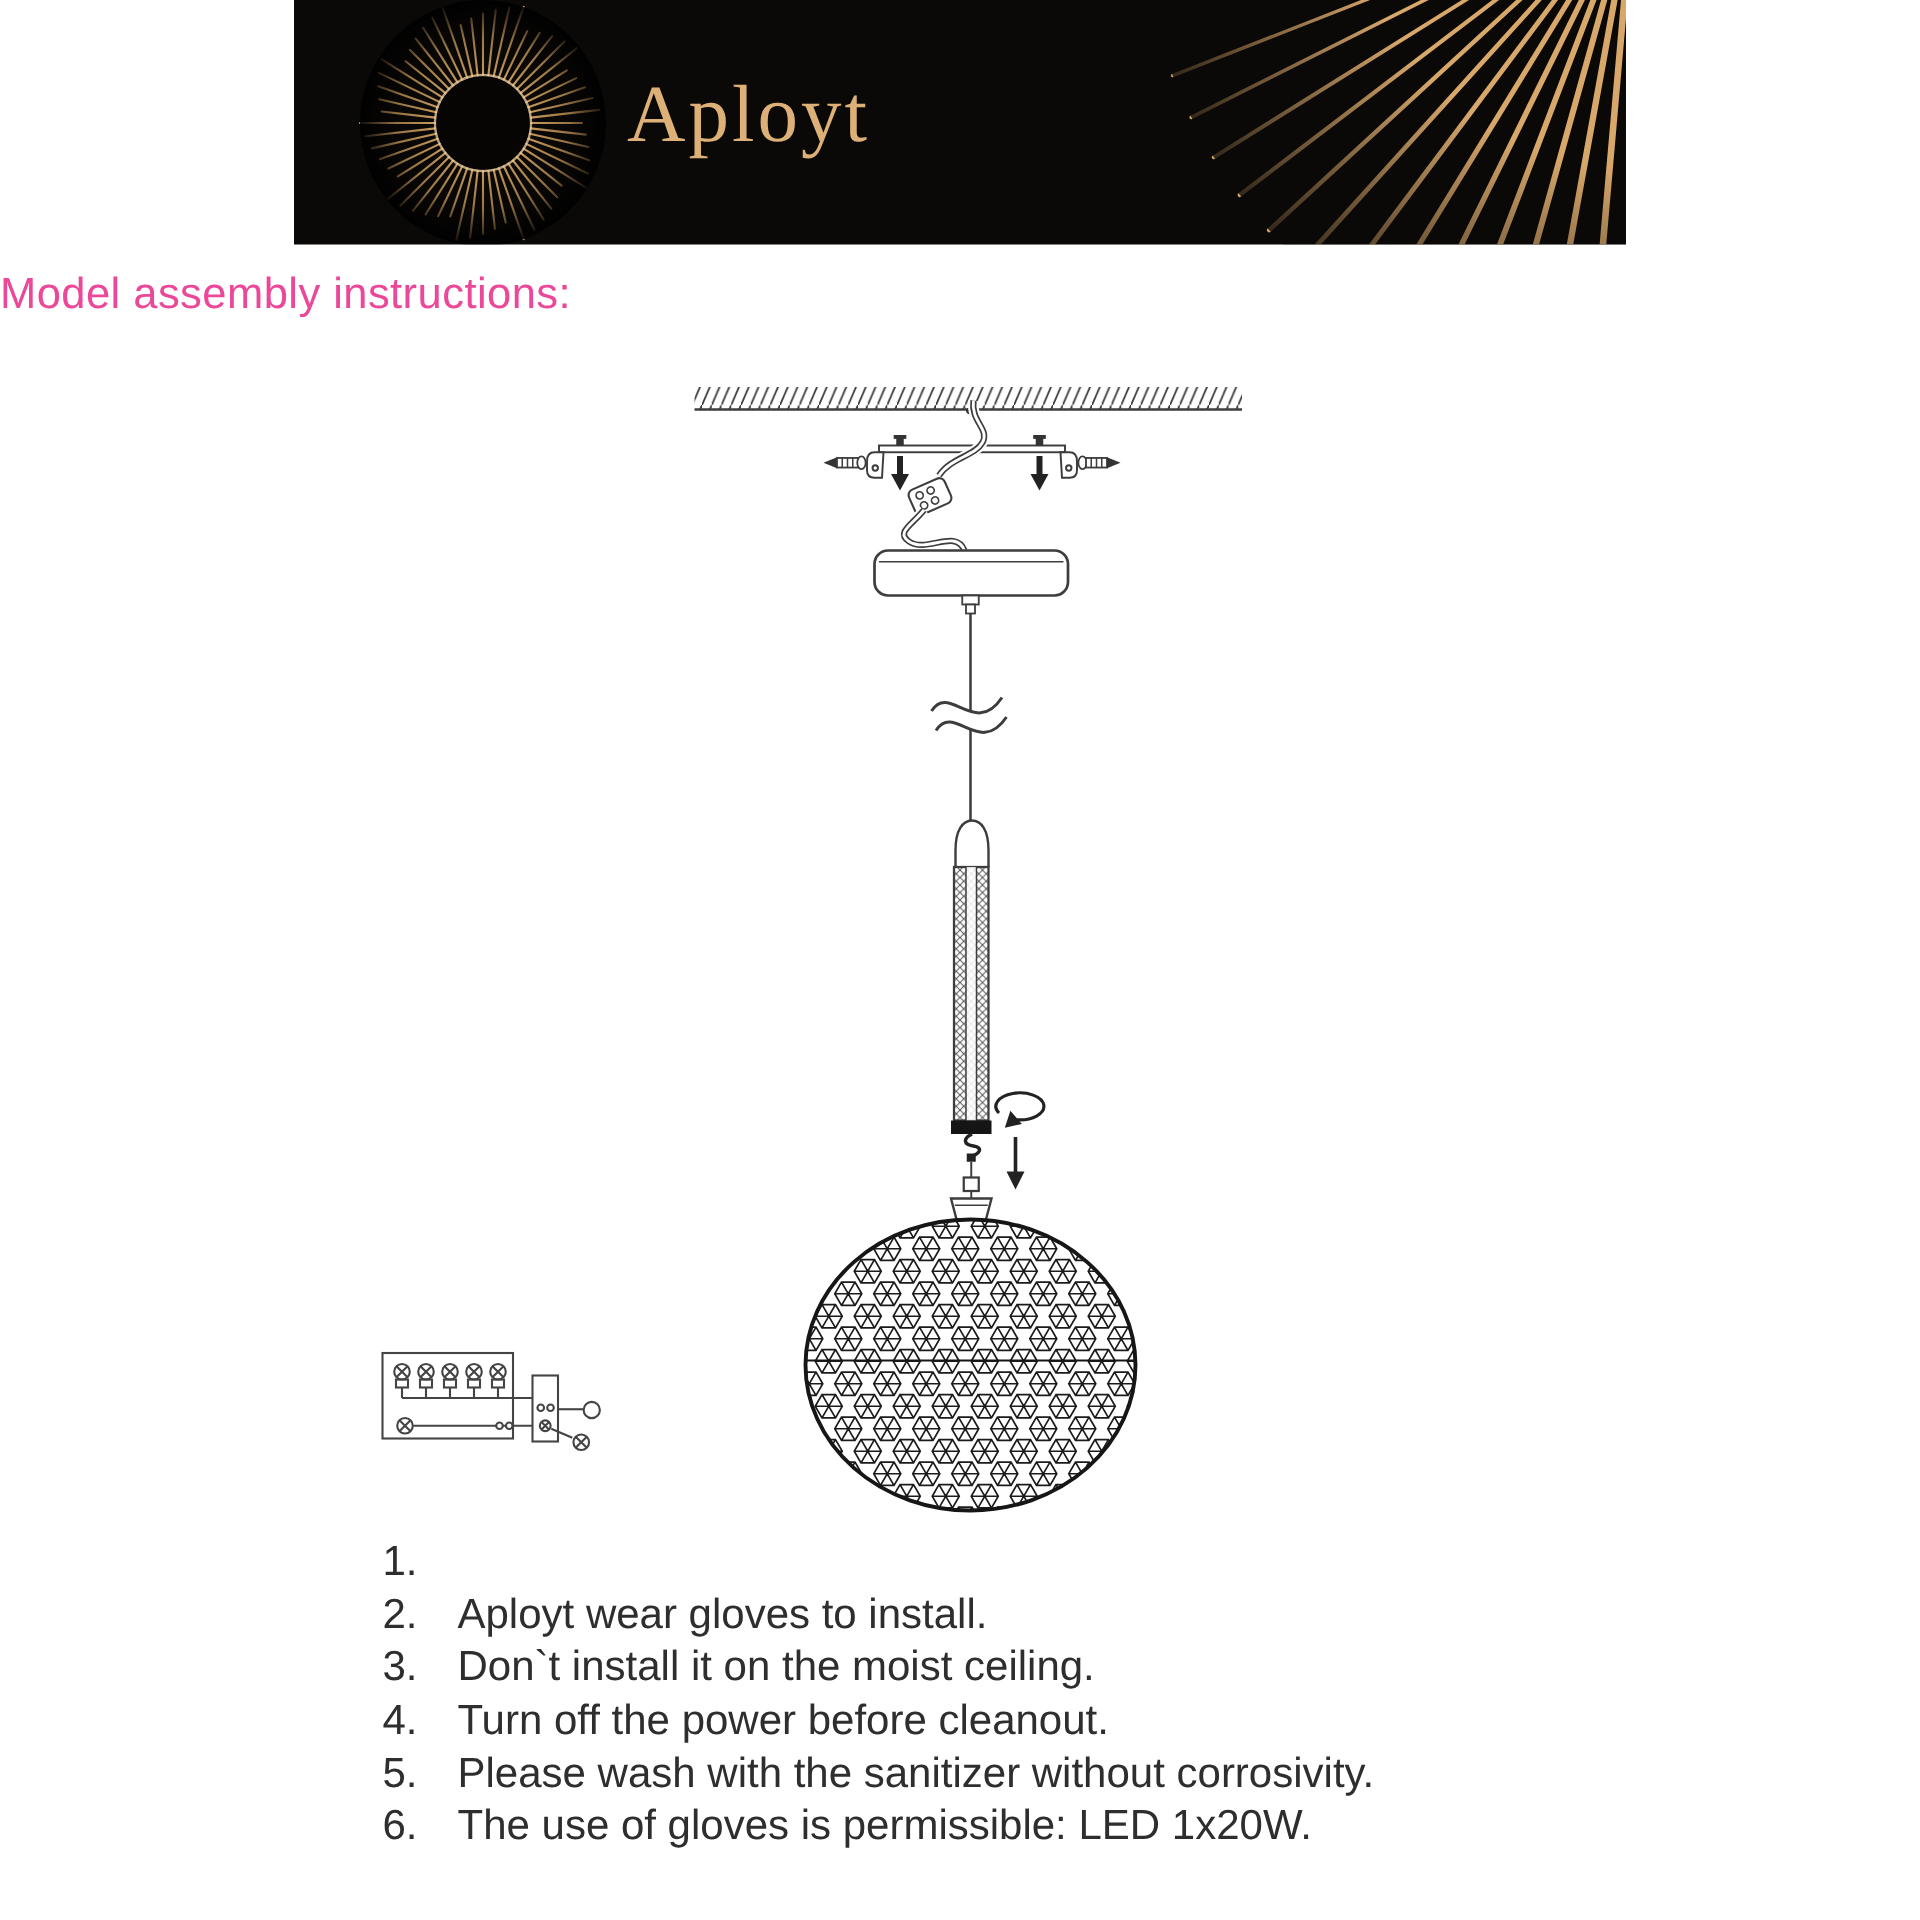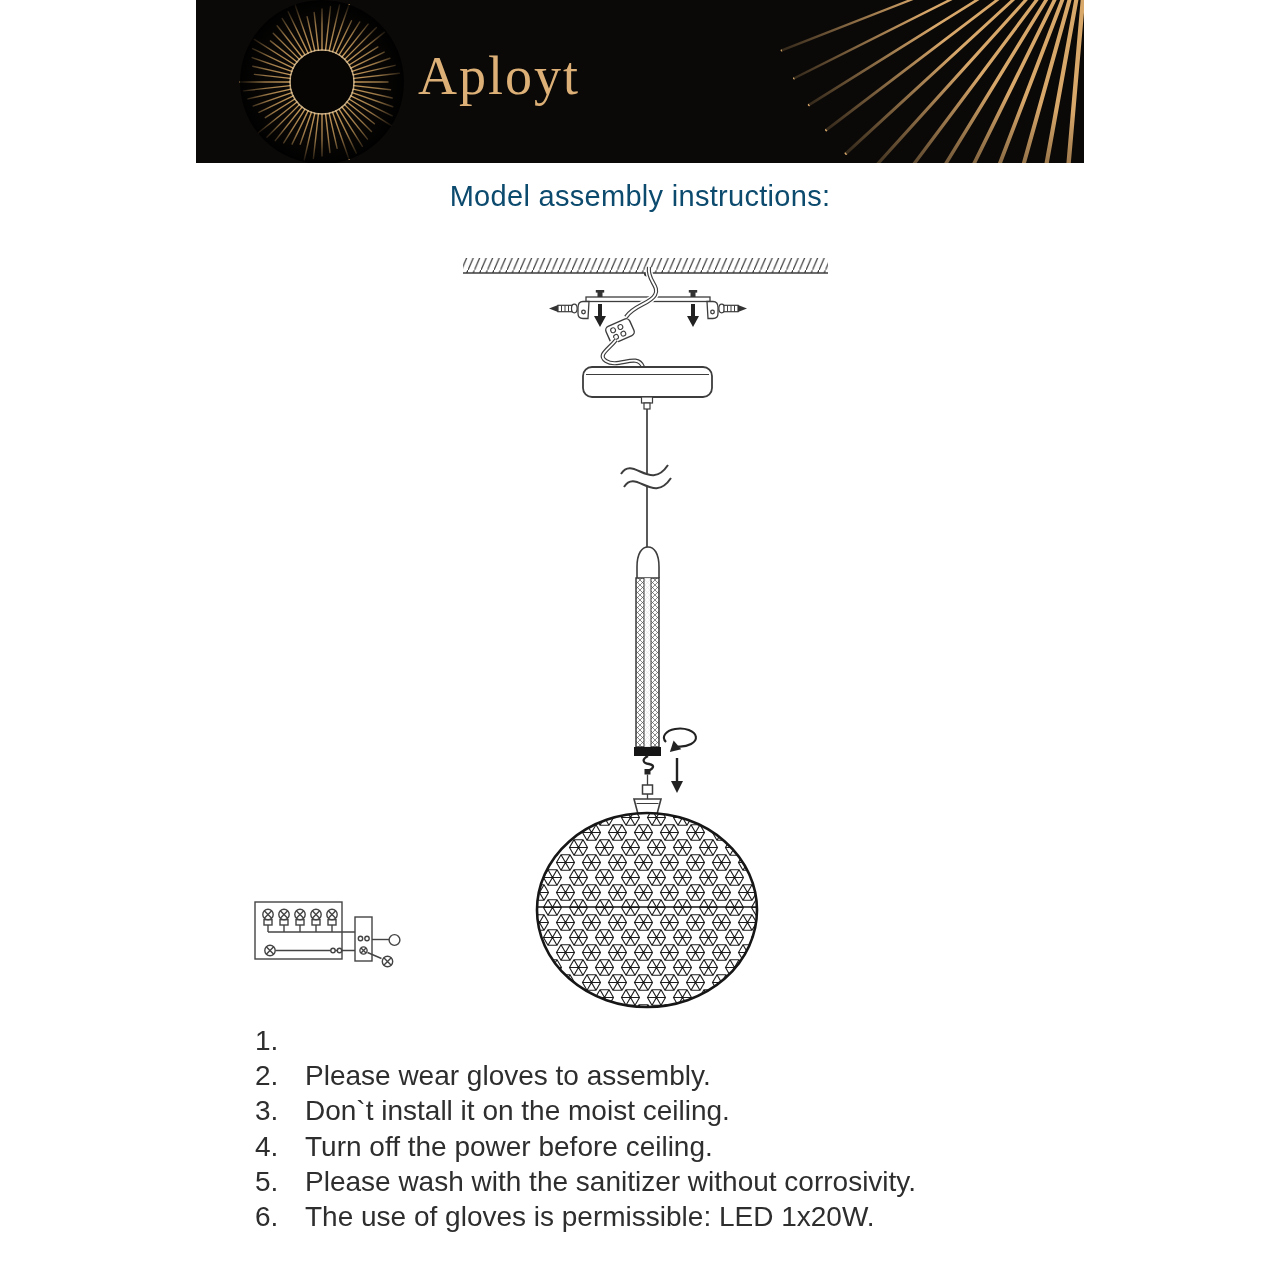--- a/index.html
+++ b/index.html
@@ -9,22 +9,22 @@
 
   
   .banner{position:absolute;left:196px;top:0;width:888px;height:163px;
           background:#0b0907;overflow:hidden;font-family:Liberation Serif, serif;}
   .banner svg{position:absolute;left:0;top:0;}
   .brand{position:absolute;left:222px;top:0;height:163px;display:flex;align-items:center;
          transform:translateY(-6px);
          font-size:54px;letter-spacing:2px;font-weight:400;color:#dcb077;}
 
   
-  .title-block{position:absolute;left:0;top:178px;width:100%;text-align:center;
-               color:#0c4a6e;line-height:37px;}
+  .title-block{position:absolute;left:0;top:178px;width:100%;
+               color:#ec4899;line-height:37px;}
   .title-block .title{font-size:29px;letter-spacing:.3px;}
   .title-block .model{font-size:29px;letter-spacing:.5px;}
 
   
   .drawing{position:absolute;left:0;top:0;width:1280px;height:1280px;}
 
   
   .instructions{position:absolute;left:255px;top:1023px;margin:0;padding:0;
                 list-style:none;color:#2e2e2e;font-size:28px;}
   .instructions li{height:35.3px;display:flex;align-items:center;white-space:nowrap;}
@@ -325,29 +325,29 @@
       </g>
     </g>
   </svg>
 
   <ol class="instructions">
     <li>
       <span class="num">1.</span>
     </li>
     <li>
       <span class="num">2.</span>
-      <span>Please wear gloves to assembly.</span>
+      <span>Aployt wear gloves to install.</span>
     </li>
     <li>
       <span class="num">3.</span>
       <span>Don`t install it on the moist ceiling.</span>
     </li>
     <li>
       <span class="num">4.</span>
-      <span>Turn off the power before ceiling.</span>
+      <span>Turn off the power before cleanout.</span>
     </li>
     <li>
       <span class="num">5.</span>
       <span>Please wash with the sanitizer without corrosivity.</span>
     </li>
     <li>
       <span class="num">6.</span>
       <span>The use of gloves is permissible: LED 1x20W.</span>
     </li>
   </ol>

